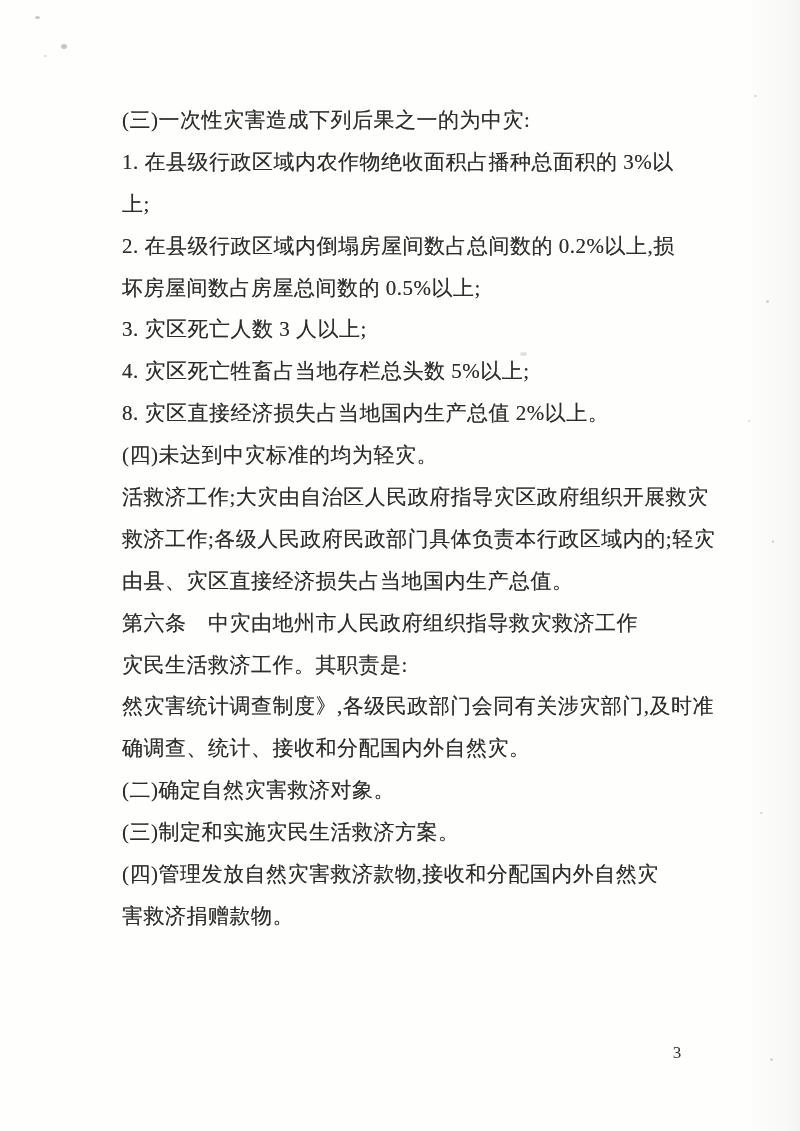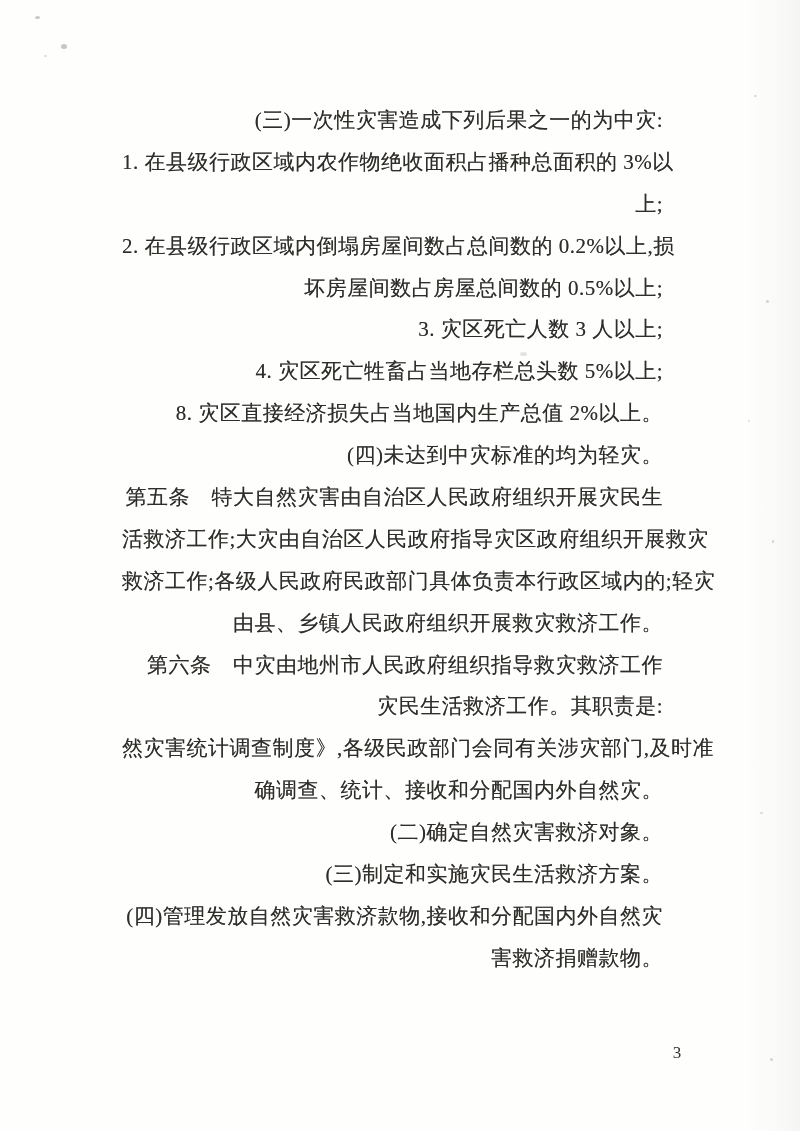--- a/index.html
+++ b/index.html
@@ -46,21 +46,21 @@
     position: absolute;
     left: 122px;
     top: 100px;
     width: 541px;
   }
   .doc-line {
     height: 41.9px;
     line-height: 41.9px;
     font-size: 21px;
     letter-spacing: 0.5px;
-    text-align: right;
+    text-align: left;
     white-space: nowrap;
     
     text-shadow: 0 0 0.4px rgba(46,45,42,0.55);
   }
   .page-number {
     position: absolute;
     left: 662px;
     top: 1042px;
     width: 30px;
     height: 22px;
@@ -90,24 +90,23 @@
   <div class="doc-body">
     <div class="doc-line">(三)一次性灾害造成下列后果之一的为中灾:</div>
     <div class="doc-line">1. 在县级行政区域内农作物绝收面积占播种总面积的 3%以</div>
     <div class="doc-line">上;</div>
     <div class="doc-line">2. 在县级行政区域内倒塌房屋间数占总间数的 0.2%以上,损</div>
     <div class="doc-line">坏房屋间数占房屋总间数的 0.5%以上;</div>
     <div class="doc-line">3. 灾区死亡人数 3 人以上;</div>
     <div class="doc-line">4. 灾区死亡牲畜占当地存栏总头数 5%以上;</div>
     <div class="doc-line">8. 灾区直接经济损失占当地国内生产总值 2%以上。</div>
     <div class="doc-line">(四)未达到中灾标准的均为轻灾。</div>
-    <div class="doc-line">第五条　特大自然灾害由自治区人民政府组织开展灾民生</div>
     <div class="doc-line">活救济工作;大灾由自治区人民政府指导灾区政府组织开展救灾</div>
     <div class="doc-line">救济工作;各级人民政府民政部门具体负责本行政区域内的;轻灾</div>
-    <div class="doc-line">由县、乡镇人民政府组织开展救灾救济工作。</div>
+    <div class="doc-line">由县、灾区直接经济损失占当地国内生产总值。</div>
     <div class="doc-line">第六条　中灾由地州市人民政府组织指导救灾救济工作</div>
     <div class="doc-line">灾民生活救济工作。其职责是:</div>
     <div class="doc-line">然灾害统计调查制度》,各级民政部门会同有关涉灾部门,及时准</div>
     <div class="doc-line">确调查、统计、接收和分配国内外自然灾。</div>
     <div class="doc-line">(二)确定自然灾害救济对象。</div>
     <div class="doc-line">(三)制定和实施灾民生活救济方案。</div>
     <div class="doc-line">(四)管理发放自然灾害救济款物,接收和分配国内外自然灾</div>
     <div class="doc-line">害救济捐赠款物。</div>
   </div>
 

